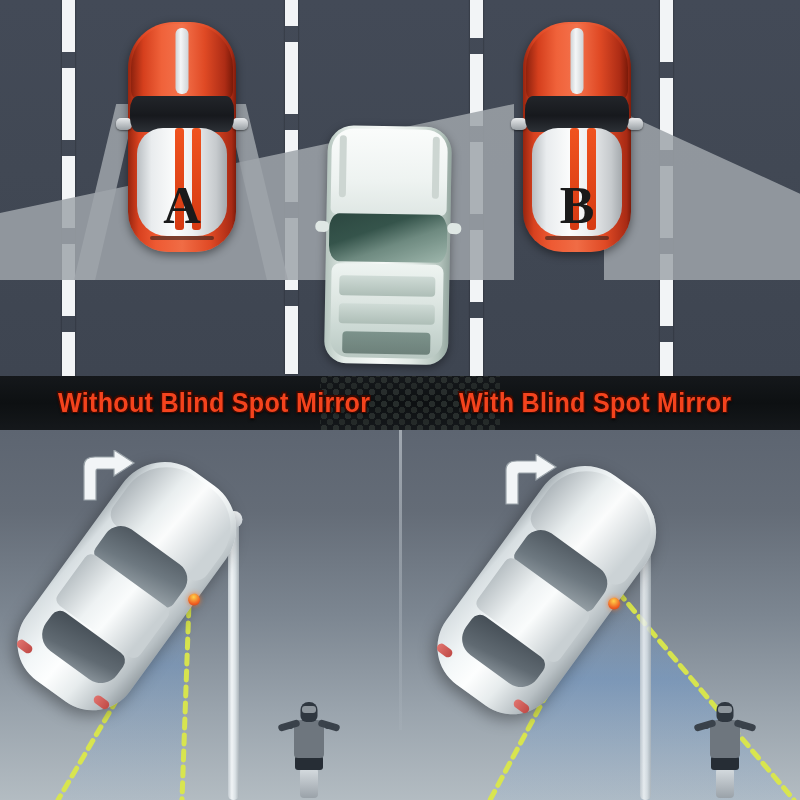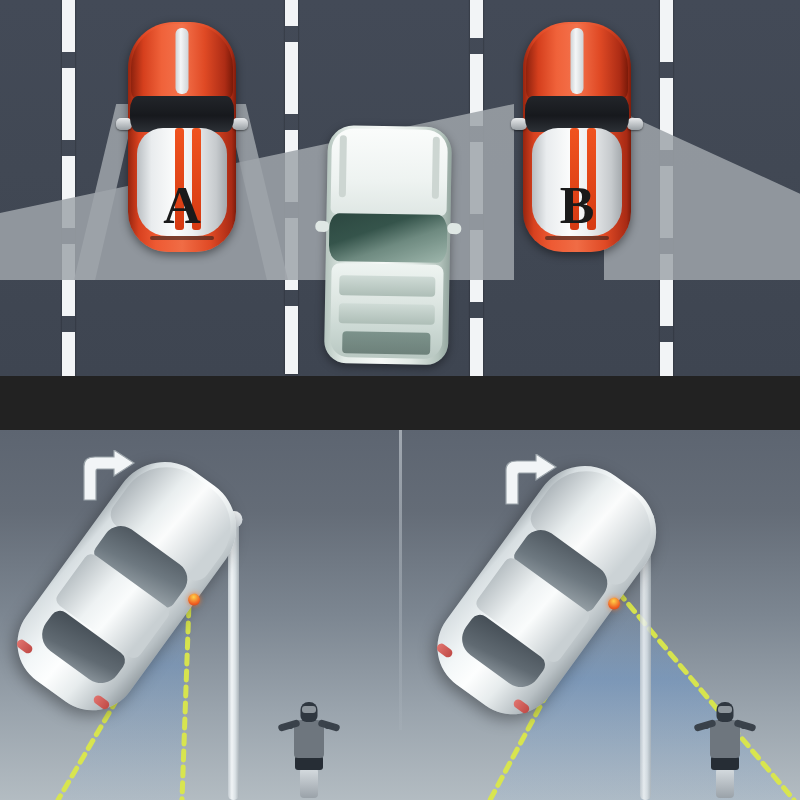--- a/index.html
+++ b/index.html
@@ -203,20 +203,25 @@
       <div class="wshield"></div>
       <div class="roof">
         <div class="stripe l"></div>
         <div class="stripe r"></div>
         <div class="letter">B</div>
       </div>
       <div class="trunkline"></div>
     </div>
   </div>
 
+  <div id="banner">
+    <div class="mesh"></div>
+    <div class="banner-label" id="label-without">Without Blind Spot Mirror</div>
+    <div class="banner-label" id="label-with">With Blind Spot Mirror</div>
+  </div>
 
   <div id="bottom-scene">
     <div class="vdiv"></div>
 
     <div class="halfpane" id="pane-left">
 
       <svg class="cone-svg" viewBox="0 0 400 370">
         <defs>
           <linearGradient id="coneFillL" x1="0" y1="0" x2="0" y2="1">
             <stop offset="0%" stop-color="#6f9fd8" stop-opacity="0.00"></stop>

